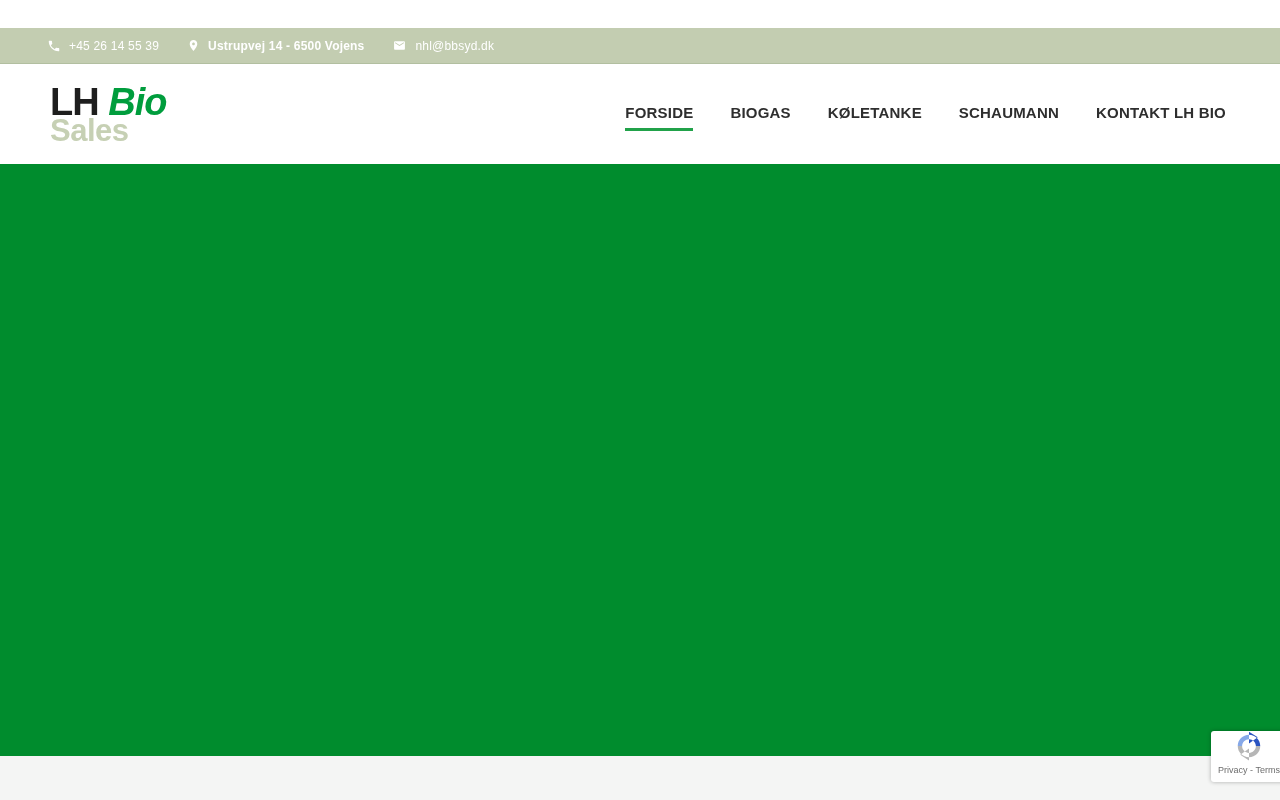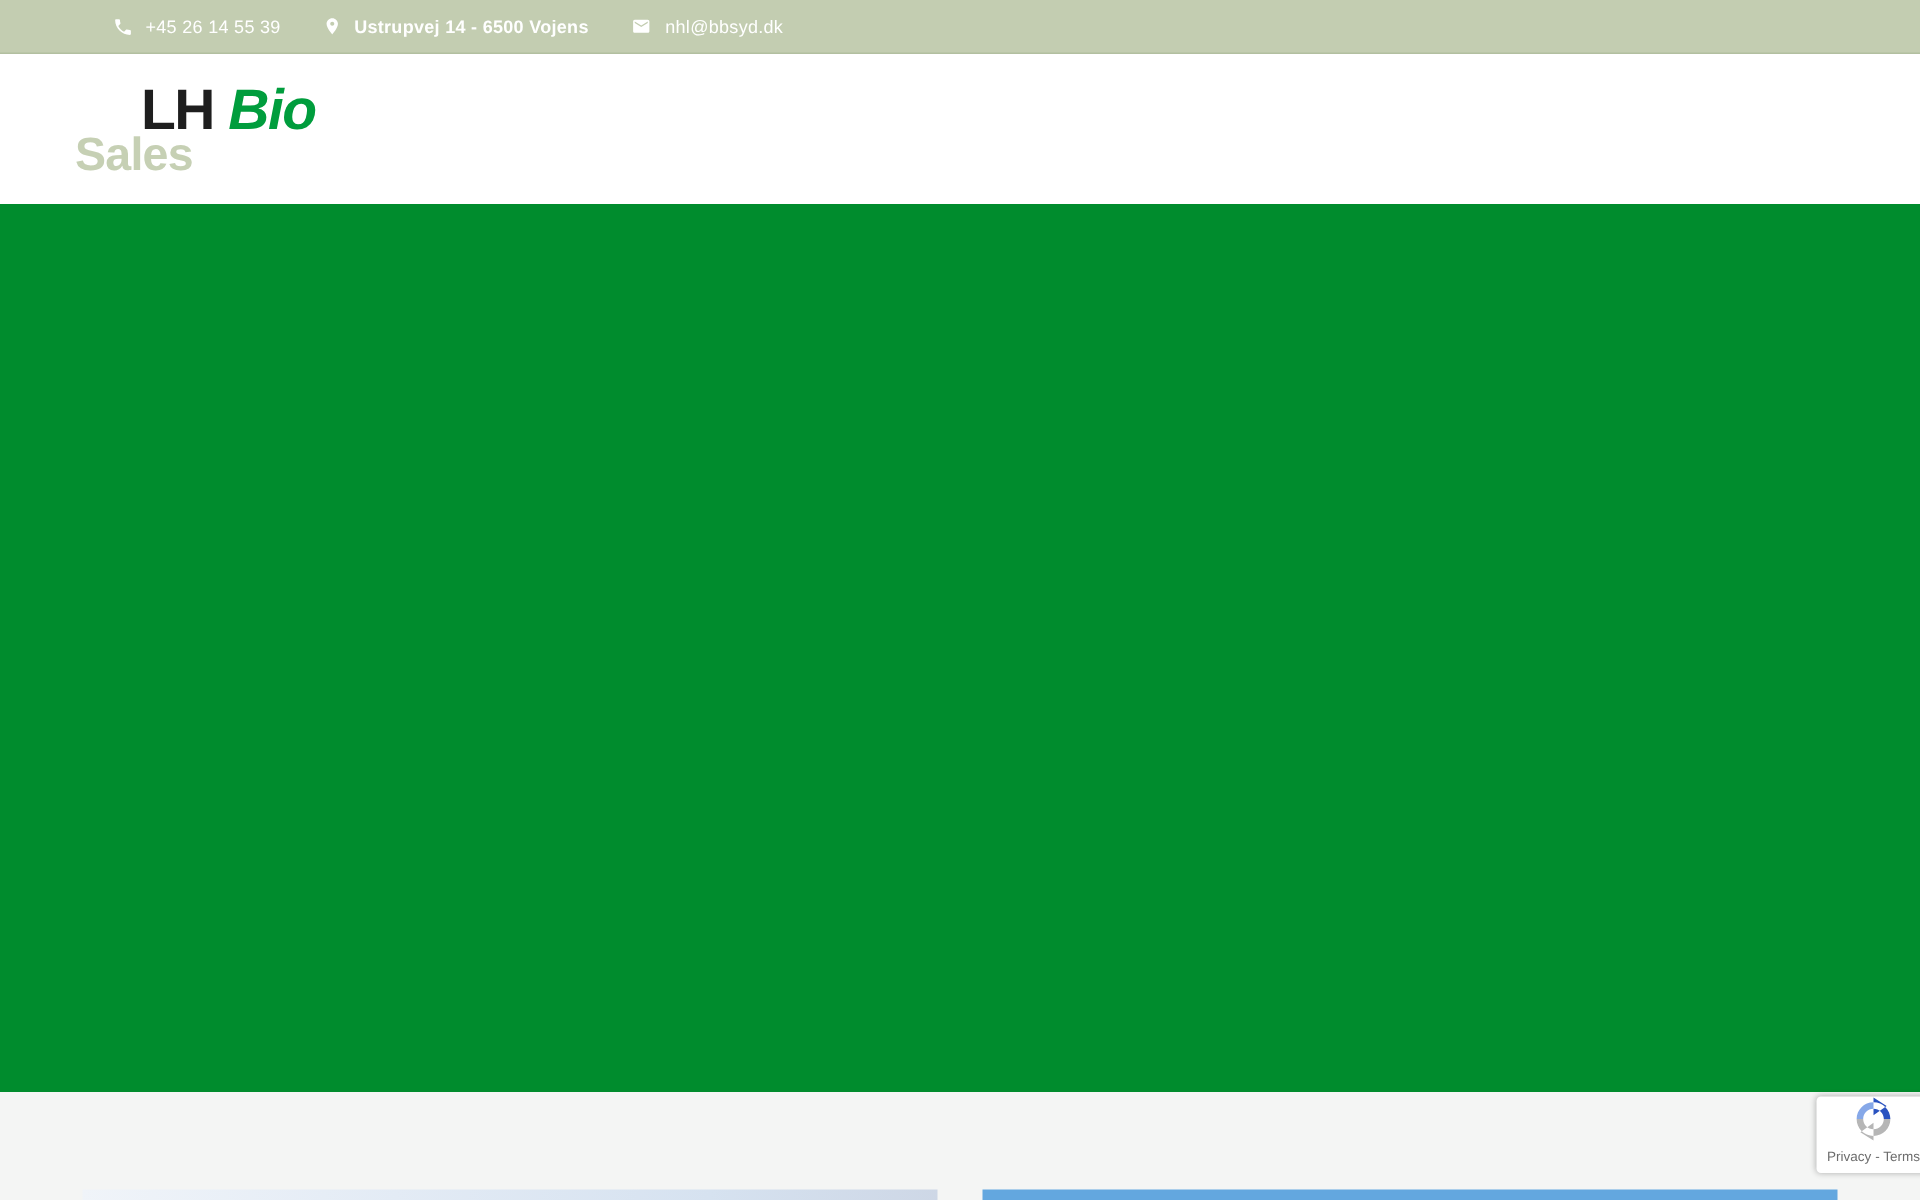--- a/index.html
+++ b/index.html
@@ -10,22 +10,23 @@
     background: #ffffff;
   }
 
   
   .topbar {
     height: 36px;
     background: var(--topbar-sage, #c3cdb1);
     border-bottom: 1px solid var(--topbar-border, #b2bfa0);
     display: flex;
     align-items: center;
-    padding-left: 75px;
+    padding-left: 47px;
     gap: 28px;
+    margin-top: 28px;
   }
   .topbar-item {
     display: flex;
     align-items: center;
     gap: 8px;
     color: #ffffff;
     font-size: 12px;
     font-weight: 500;
     letter-spacing: 0.2px;
     text-decoration: none;
@@ -42,21 +43,21 @@
     align-items: center;
     justify-content: space-between;
     padding: 0 54px 0 50px;
   }
   .logo { line-height: 1; cursor: pointer; user-select: none; }
   .logo .line1 {
     font-size: 38px;
     font-weight: 800;
     letter-spacing: -1px;
   }
-  .logo .lh { color: var(--logo-dark, #1e1e1e); margin-left: 44px; }
+  .logo .lh { color: var(--logo-dark, #1e1e1e); }
   .logo .bio { color: var(--logo-green, #009d3d); font-style: italic; }
   .logo .line2 {
     font-size: 31px;
     font-weight: 700;
     letter-spacing: -0.5px;
     color: var(--logo-sales, #c6d0b4);
     margin-top: -6px;
   }
 
   .nav { display: flex; align-items: center; gap: 37px; }
@@ -152,20 +153,27 @@
     </span>
     <span>nhl@bbsyd.dk</span>
   </a>
 </div>
 
 <div class="header">
   <div class="logo">
     <div class="line1"><span class="lh">LH </span><span class="bio">Bio</span></div>
     <div class="line2">Sales</div>
   </div>
+  <nav class="nav">
+    <a class="nav-item active">FORSIDE</a>
+    <a class="nav-item">BIOGAS</a>
+    <a class="nav-item">KØLETANKE</a>
+    <a class="nav-item">SCHAUMANN</a>
+    <a class="nav-item">KONTAKT LH BIO</a>
+  </nav>
 </div>
 
 <div class="hero"></div>
 
 <div class="section">
   <div class="cards">
     <div class="card card-sky"></div>
     <div class="card card-blue"></div>
   </div>
 </div>

